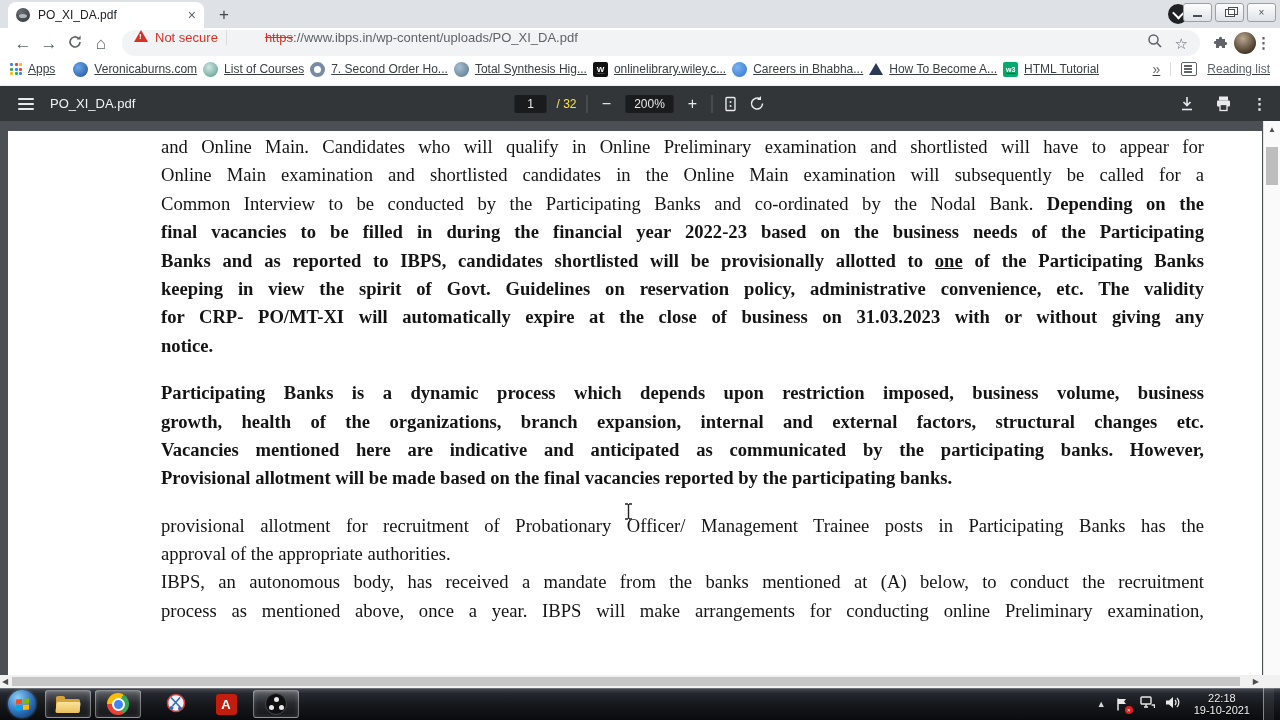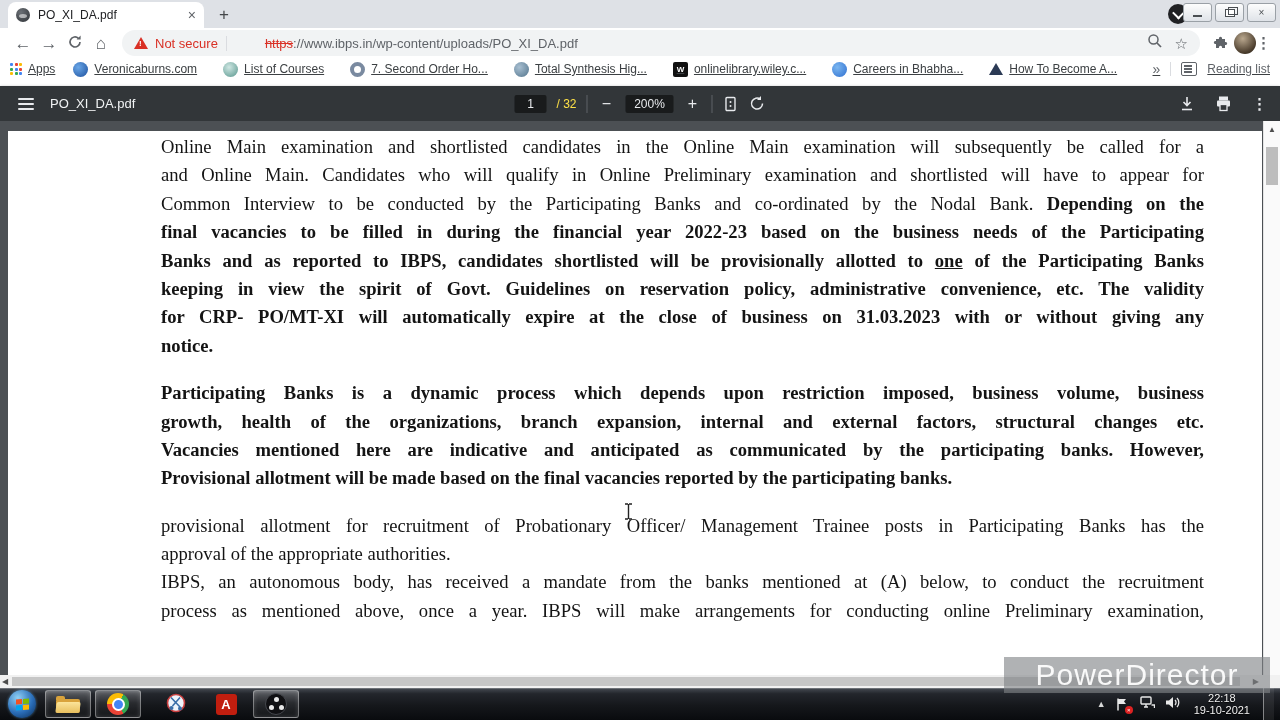--- a/index.html
+++ b/index.html
@@ -18,37 +18,37 @@
   .mediabtn .chev{width:7px;height:7px;border-right:2px solid #fff;border-bottom:2px solid #fff;transform:rotate(45deg) translate(-1px,-1px);}
   .wincontrols{position:absolute;right:4px;top:3px;display:flex;gap:3px;}
   .winbtn{width:27px;height:17px;border:1px solid #9aa0a6;border-radius:3px;background:linear-gradient(#fdfdfd,#dfe3e8);display:grid;place-items:center;color:#4a4e52;font-size:10px;line-height:1;}
   .winbtn .minbar{width:9px;height:2px;background:#4a4e52;margin-top:6px;}
   .winbtn .rest{width:8px;height:6px;border:1px solid #4a4e52;position:relative;background:#fff;}
   .winbtn .rest::before{content:"";position:absolute;left:2px;top:-3px;width:8px;height:6px;border:1px solid #4a4e52;}
 
   
   .navbar{position:absolute;left:0;top:28px;width:1280px;height:30px;background:#fff;display:flex;align-items:center;padding:0 10px;box-sizing:border-box;}
   .navicon{color:#5f6368;font-size:17px;width:26px;text-align:center;flex:none;line-height:1;}
-  .omnibox{flex:1;height:26px;background:#f1f3f4;border-radius:13px;display:flex;align-items:center;padding:0 12px;margin:0 8px;box-sizing:border-box;min-width:0;}
+  .omnibox{flex:1;height:26px;background:#f1f3f4;border-radius:13px;display:flex;padding:0 12px;margin:0 8px;box-sizing:border-box;min-width:0;}
   .warn-tri{position:relative;width:0;height:0;border-left:7px solid transparent;border-right:7px solid transparent;border-bottom:12px solid #d93025;flex:none;}
   .warn-tri::after{content:"!";position:absolute;left:-2px;top:2px;font-size:8px;font-weight:bold;color:#fff;}
   .notsecure{color:#d93025;font-size:13px;margin:0 8px 0 7px;flex:none;}
   .omnidiv{width:1px;height:15px;background:#dadce0;margin-right:9px;flex:none;}
   .url{font-size:13px;color:#5f6368;white-space:nowrap;overflow:hidden;flex:1;padding-left:29px;}
   .url .scheme{color:#d93025;text-decoration:line-through;}
   .omni-right{display:flex;align-items:center;gap:12px;flex:none;margin-left:8px;}
   .starglyph{font-size:15px;color:#5f6368;line-height:1;}
   .avatar{width:22px;height:22px;border-radius:50%;background:radial-gradient(circle at 40% 30%,#b9a78e,#4a3c2c 70%,#201a12);flex:none;}
   .dots3{color:#5f6368;font-size:15px;font-weight:bold;letter-spacing:0;line-height:4px;width:14px;text-align:center;}
 
   
   .bookmarksbar{position:absolute;left:0;top:58px;width:1280px;height:22px;background:#fff;display:flex;align-items:center;padding:0 10px;box-sizing:border-box;font-size:12px;color:#3c4043;text-decoration:underline;}
   .appsgrid{display:grid;grid-template-columns:repeat(3,3px);grid-gap:1.5px;margin-right:6px;flex:none;}
   .appsgrid i{width:3px;height:3px;border-radius:1px;}
-  .bmlist{display:flex;align-items:center;gap:26px;margin-left:18px;flex:1;min-width:0;overflow:hidden;}
+  .bmlist{display:flex;align-items:center;gap:6px;margin-left:18px;flex:1;min-width:0;overflow:hidden;}
   .bm{display:flex;align-items:center;gap:6px;white-space:nowrap;}
   .ic{width:15px;height:15px;border-radius:50%;flex:none;display:grid;place-items:center;font-size:8px;font-weight:bold;color:#fff;box-sizing:border-box;}
   .ic.globe-blue{background:radial-gradient(circle at 35% 35%,#6aa7e8,#1c4f9c);}
   .ic.globe-teal{background:radial-gradient(circle at 40% 35%,#cfe7e3,#57958c);}
   .ic.ring{background:#fff;border:4px solid #7a8aa0;}
   .ic.globe-steel{background:radial-gradient(circle at 35% 35%,#a8bfd1,#52748c);}
   .ic.w-black{background:#111;border-radius:2px;}
   .ic.globe-blue2{background:radial-gradient(circle at 35% 35%,#7ab6f0,#2f6fd0);}
   .ic.mountain{border-radius:0;background:none;width:0;height:0;border-left:7px solid transparent;border-right:7px solid transparent;border-bottom:12px solid #2b3a55;}
   .ic.w3-green{background:#04aa6d;border-radius:2px;font-size:7px;}
@@ -280,22 +280,22 @@
             <rect x="5" y="9.5" width="7" height="6" fill="#323639" stroke="#e8eaed" stroke-width="1.3"></rect>
           </svg>
       </span>
       <span class="dots3" style="color:#e8eaed">⋮</span>
     </div>
   </div>
 
   <div class="viewer">
     <div class="pdf-page">
         <div class="para">
+          <div class="line jl"><span>and Online Main. Candidates who will qualify in Online Preliminary examination and shortlisted will have to appear for</span></div>
           <div class="line jl"><span>Online Main examination and shortlisted candidates in the Online Main examination will subsequently be called for a</span></div>
-          <div class="line jl"><span>and Online Main. Candidates who will qualify in Online Preliminary examination and shortlisted will have to appear for</span></div>
           <div class="line jl"><span>Common Interview to be conducted by the Participating Banks and co-ordinated by the Nodal Bank. </span><span class="b">Depending on the</span></div>
           <div class="line jl"><span class="b">final vacancies to be filled in during the financial year 2022-23 based on the business needs of the Participating</span></div>
           <div class="line jl"><span class="b">Banks and as reported to IBPS, candidates shortlisted will be provisionally allotted to </span><span class="b u">one</span><span class="b"> of the Participating Banks</span></div>
           <div class="line jl"><span class="b">keeping in view the spirit of Govt. Guidelines on reservation policy, administrative convenience, etc.  The validity</span></div>
           <div class="line jl"><span class="b">for CRP- PO/MT-XI will automatically expire at the close of business on 31.03.2023 with or without giving any</span></div>
           <div class="line"><span class="b">notice.</span></div>
         </div>
         <div class="para spaced">
           <div class="line jl"><span class="b">Participating Banks is a dynamic process which depends upon restriction imposed, business volume, business</span></div>
           <div class="line jl"><span class="b">growth, health of the organizations, branch expansion, internal and external factors, structural changes etc.</span></div>
@@ -321,21 +321,20 @@
       <div class="vs-thumb"></div>
     </div>
     <div class="hscroll">
       <span class="hs-left">◀</span>
       <div class="hs-thumb"></div>
       <span class="hs-right">▶</span>
     </div>
     <div class="corner"></div>
   </div>
 
-  <div class="watermark">PowerDirector</div>
 
   <div class="taskbar">
     <span class="orb">
       <span class="orbball">
         <span class="winflag">
             <i style="background:#f25022"></i>
             <i style="background:#7fba00"></i>
             <i style="background:#00a4ef"></i>
             <i style="background:#ffb900"></i>
           </span>

